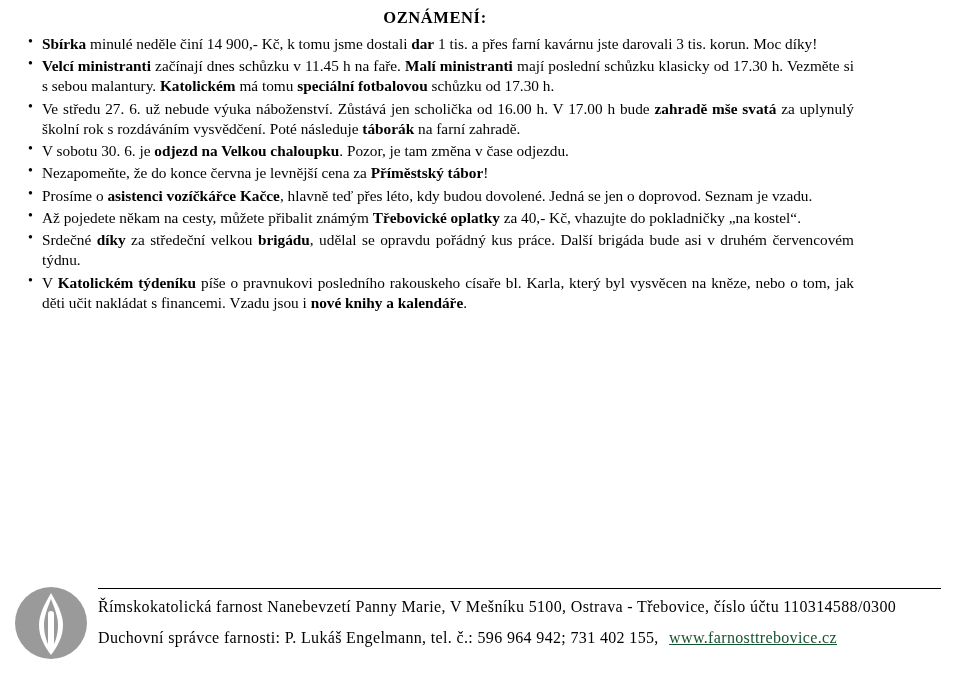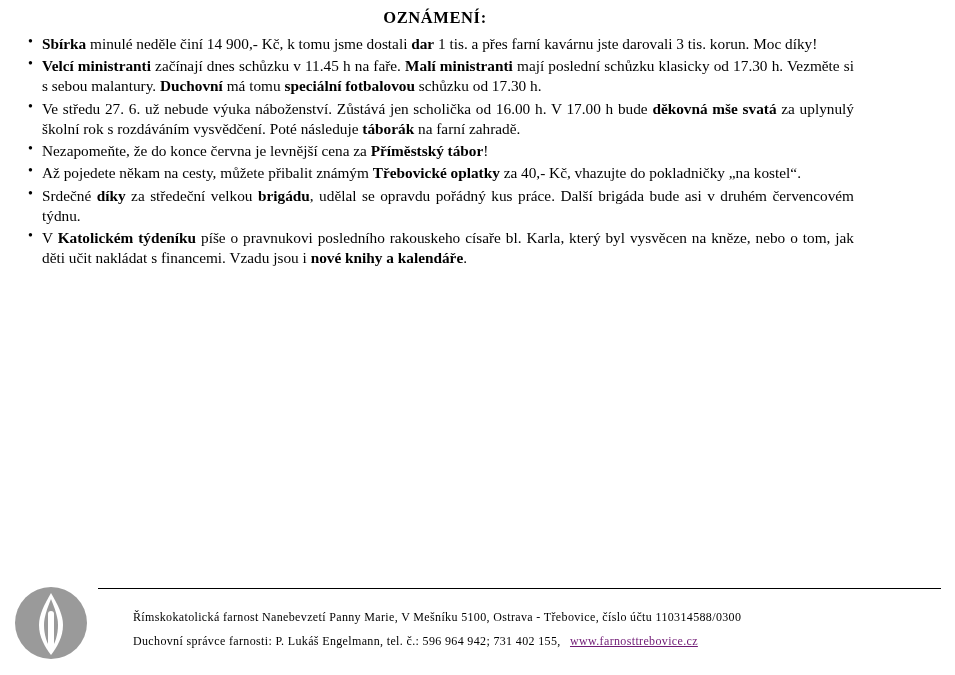--- a/index.html
+++ b/index.html
@@ -72,44 +72,45 @@
     right: 14px;
     bottom: 78px;
     height: 1px;
     background: #000;
   }
   .footer-lines {
     position: absolute;
     left: 98px;
     right: 10px;
     bottom: 14px;
-    font-size: 12px;
+    font-size: 16px;
     line-height: 1.95;
     letter-spacing: 0.35px;
-    margin-left: 35px;
   }
   .footer-lines .line { white-space: nowrap; }
   .footer-lines .sp { display: inline-block; width: 6px; }
   .footer-link {
     text-decoration: underline;
-    color: #701a75;
+    color: #14532d;
   }
 </style>
 </head>
 <body>
 
 <div class="page">
 
   <div class="doc-title">OZNÁMENÍ:</div>
 
   <ul class="announcements">
       <li><b>Sbírka</b><span> minulé neděle činí 14 900,- Kč, k tomu jsme dostali </span><b>dar</b><span> 1 tis. a přes farní kavárnu jste darovali 3 tis. korun. Moc díky!</span></li>
-      <li><b>Velcí ministranti</b><span> začínají dnes schůzku v 11.45 h na faře. </span><b>Malí ministranti</b><span> mají poslední schůzku klasicky od 17.30 h. Vezměte si s sebou malantury. </span><b>Duchovní</b><span> má tomu </span><b>speciální fotbalovou</b><span> schůzku od 17.30 h.</span></li>
-      <li><span>Ve středu 27. 6. už nebude výuka náboženství. Zůstává jen scholička od 16.00 h. V 17.00 h bude </span><b>děkovná mše svatá</b><span> za uplynulý školní rok s rozdáváním vysvědčení. Poté následuje </span><b>táborák</b><span> na farní zahradě.</span></li>
+      <li><b>Velcí ministranti</b><span> začínají dnes schůzku v 11.45 h na faře. </span><b>Malí ministranti</b><span> mají poslední schůzku klasicky od 17.30 h. Vezměte si s sebou malantury. </span><b>Katolickém</b><span> má tomu </span><b>speciální fotbalovou</b><span> schůzku od 17.30 h.</span></li>
+      <li><span>Ve středu 27. 6. už nebude výuka náboženství. Zůstává jen scholička od 16.00 h. V 17.00 h bude </span><b>zahradě mše svatá</b><span> za uplynulý školní rok s rozdáváním vysvědčení. Poté následuje </span><b>táborák</b><span> na farní zahradě.</span></li>
+      <li><span>V sobotu 30. 6. je </span><b>odjezd na Velkou chaloupku</b><span>. Pozor, je tam změna v čase odjezdu.</span></li>
       <li><span>Nezapomeňte, že do konce června je levnější cena za </span><b>Příměstský tábor</b><span>!</span></li>
+      <li><span>Prosíme o </span><b>asistenci vozíčkářce Kačce</b><span>, hlavně teď přes léto, kdy budou dovolené. Jedná se jen o doprovod. Seznam je vzadu.</span></li>
       <li><span>Až pojedete někam na cesty, můžete přibalit známým </span><b>Třebovické oplatky</b><span> za 40,- Kč, vhazujte do pokladničky „na kostel“.</span></li>
       <li><span>Srdečné </span><b>díky</b><span> za středeční velkou </span><b>brigádu</b><span>, udělal se opravdu pořádný kus práce. Další brigáda bude asi v druhém červencovém týdnu.</span></li>
       <li><span>V </span><b>Katolickém týdeníku</b><span> píše o pravnukovi posledního rakouskeho císaře bl. Karla, který byl vysvěcen na kněze, nebo o tom, jak děti učit nakládat s financemi. Vzadu jsou i </span><b>nové knihy a kalendáře</b><span>.</span></li>
     </ul>
 
   <div class="footer">
     <div class="footer-logo">
       <svg width="74" height="76" viewBox="0 0 74 76" aria-hidden="true">
         <circle cx="37" cy="38" r="36" fill="#9a9a9a"></circle>
         <path d="M37 8 C30 20 25 30 25 40 C25 52 31 62 37 70 C43 62 49 52 49 40 C49 30 44 20 37 8 Z" fill="#ffffff"></path>

